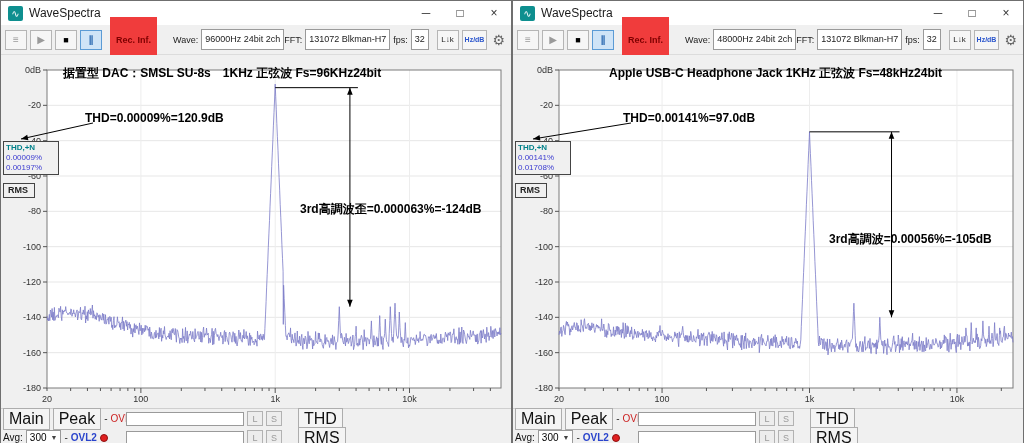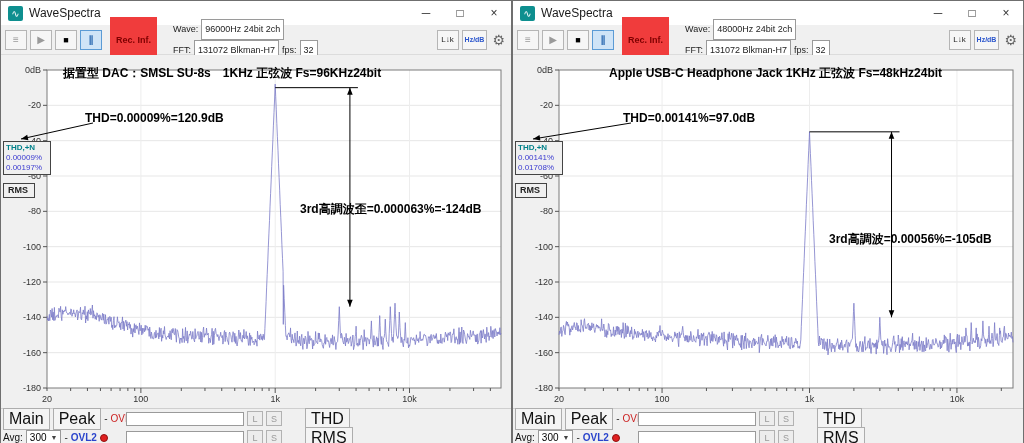--- a/index.html
+++ b/index.html
@@ -11,47 +11,47 @@
   .app-icon{width:15px;height:15px;background:#0e8f8f;color:#fff;font-size:10px;line-height:15px;text-align:center;border-radius:2px}
   .title{font-size:12px;color:#1a1a1a}
   .winbtns{margin-left:auto;display:flex;height:100%}
   .winbtn{width:34px;height:100%;display:flex;align-items:center;justify-content:center;font-size:12px;color:#333}
   .toolbar{height:30px;flex:0 0 30px;display:flex;align-items:center;padding:2px 4px;gap:3px;background:#f0f0f0;border-bottom:1px solid #dcdcdc}
   .tbtn{min-width:22px;height:20px;border:1px solid #b5b5b5;background:#f6f6f6;display:flex;align-items:center;justify-content:center;font-size:10px;color:#222;padding:0 2px}
   .tbtn.dim{color:#9a9a9a}
   .tbtn.stop{font-size:9px;color:#000}
   .tbtn.pressed{background:#cfe4f7;border-color:#5b9bd5;color:#1b5eab;font-weight:bold}
   .rec-inf{background:#f03c3c;color:#7d0000;font-size:9px;font-weight:bold;padding:18px 6px;margin:7px 5px;white-space:nowrap}
-  .info-stack{display:flex;flex-direction:column;justify-content:center;margin-left:8px;font-size:9px;color:#222;line-height:12px}
+  .info-stack{display:flex;flex-direction:row;justify-content:center;margin-left:8px;font-size:9px;color:#222;line-height:12px}
   .info-line{display:flex;align-items:center;gap:3px;white-space:nowrap}
   .val-box{border:1px solid #9a9a9a;background:#fff;padding:4px 3px;line-height:11px}
   .tool-icons{margin-left:auto;display:flex;gap:3px;align-items:center}
   .tbtn.lk{font-size:8px}
   .tbtn.hzdb{font-size:7px;color:#2a55cc;font-weight:bold}
   .wrench{font-size:14px;color:#666;margin:0 2px}
   .plot-wrap{position:relative;height:353px;flex:0 0 353px;background:#f0f0f0}
   .plot-svg{position:absolute;left:0;top:0}
   .ann{position:absolute;font-weight:bold;color:#000;white-space:nowrap;font-size:12px}
   .w0t{left:62px;top:10px}.w0thd{left:84px;top:56px}.w0h{left:299px;top:146px}
   .w1t{left:96px;top:10px}.w1thd{left:110px;top:56px}.w1h{left:316px;top:176px}
-  .thd-box{position:absolute;left:2px;top:86px;width:48px;border:1px solid #444;background:#f0f0f0;padding:1px 2px;font-size:8px;line-height:10px}
+  .thd-box{position:absolute;left:2px;top:86px;width:56px;border:1px solid #444;background:#f0f0f0;padding:1px 2px;font-size:8px;line-height:10px}
   .thd-label{color:#00818a;font-weight:bold}
   .thd-val{color:#3a3ad0}
   .rms-box{position:absolute;left:2px;top:128px;border:1px solid #444;background:#f0f0f0;padding:1px 6px 2px 4px;font-size:9px;font-weight:bold;color:#222}
   .statusbar{height:38px;flex:0 0 38px;display:flex;flex-direction:column;border-top:1px solid #cfcfcf;background:#f0f0f0}
   .srow{height:19px;display:flex;align-items:center;gap:3px;padding:0 2px}
   .slead{width:120px;display:flex;align-items:center;gap:3px;flex:0 0 120px}
   .scell{border:1px solid #adadad;background:#f4f4f4;font-size:16px;padding:1px 5px;color:#111;white-space:nowrap}
   .dash{font-size:10px;color:#333}
   .ovl1{color:#cc2222;font-size:10px;font-weight:normal}
   .ovl2{color:#2a44cc;font-size:10px;font-weight:bold}
   .dot{width:8px;height:8px;border-radius:50%;background:#e02020;border:1px solid #8f1010;flex:0 0 8px}
   .sbox{flex:0 0 118px;height:14px;background:#fff;border:1px solid #9a9a9a}
   .sbtn{width:16px;height:15px;border:1px solid #b2b2b2;background:#ededed;color:#9a9a9a;font-size:9px;display:flex;align-items:center;justify-content:center}
-  .modecell{margin-left:20px;min-width:38px;text-align:center}
+  .modecell{margin-left:13px;min-width:38px;text-align:center}
   .slabel{font-size:10px;color:#111}
   .avg-select{display:flex;align-items:center;border:1px solid #9a9a9a;background:#fff;font-size:10px;padding:0 3px;height:16px}
   .avg-select .chev{font-size:7px;color:#444;margin-left:4px}
 </style>
 </head>
 <body>
 
 <div class="window" id="win0">
   <div class="titlebar">
     <span class="app-icon">∿</span>

